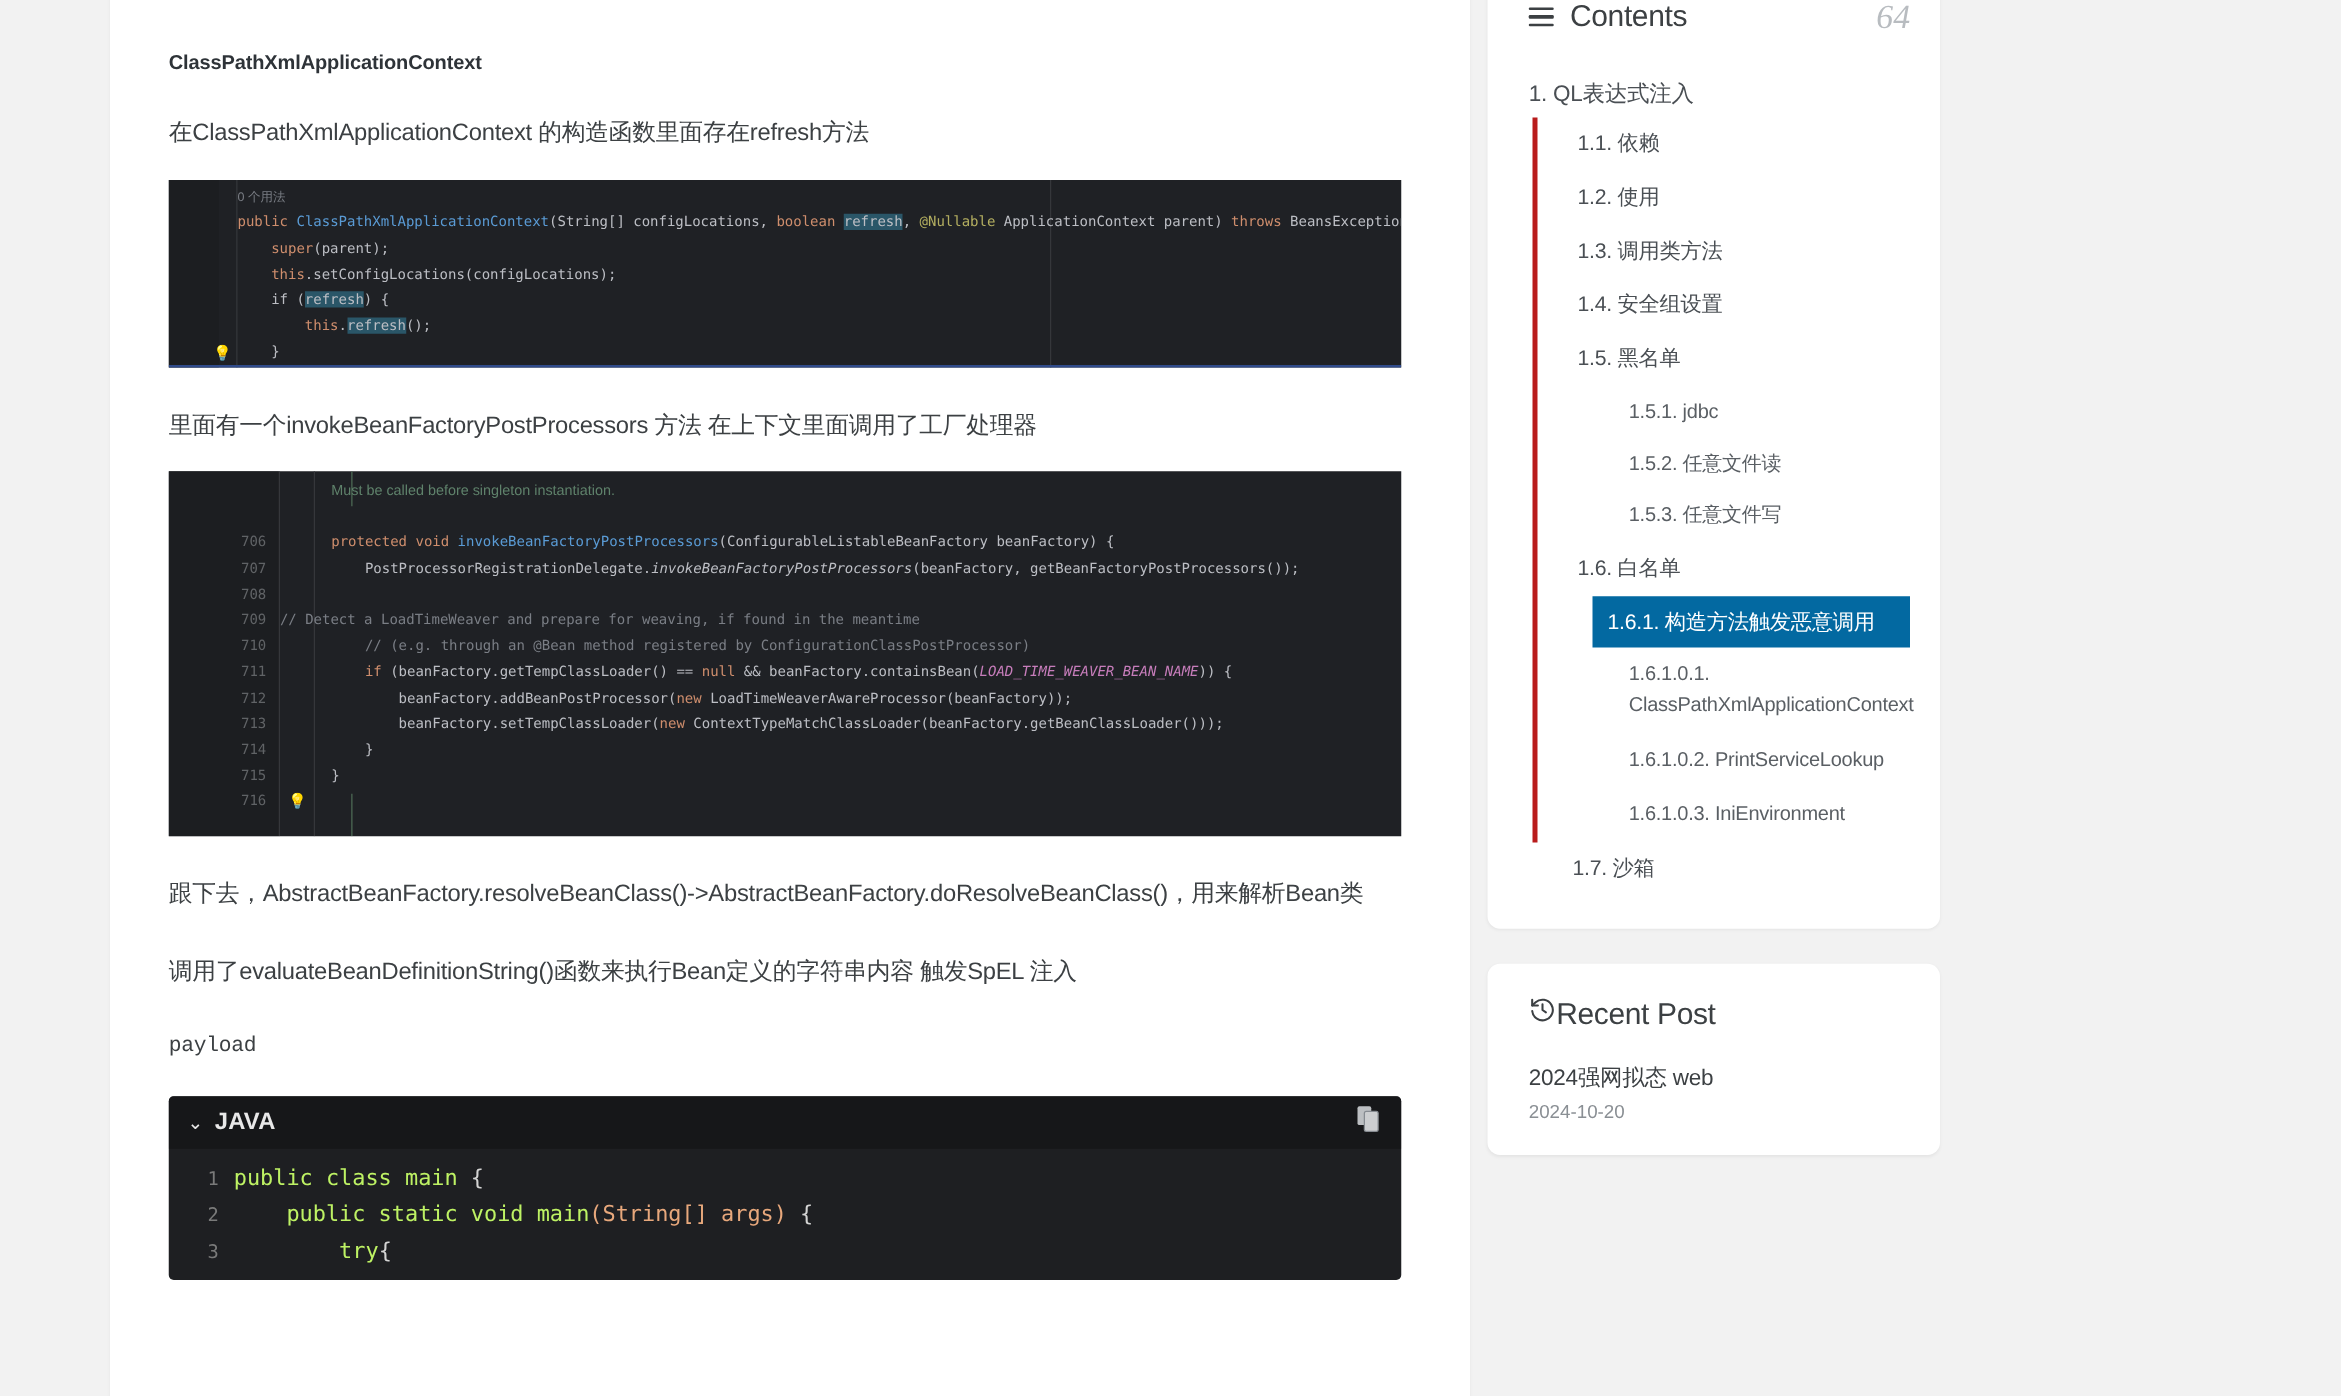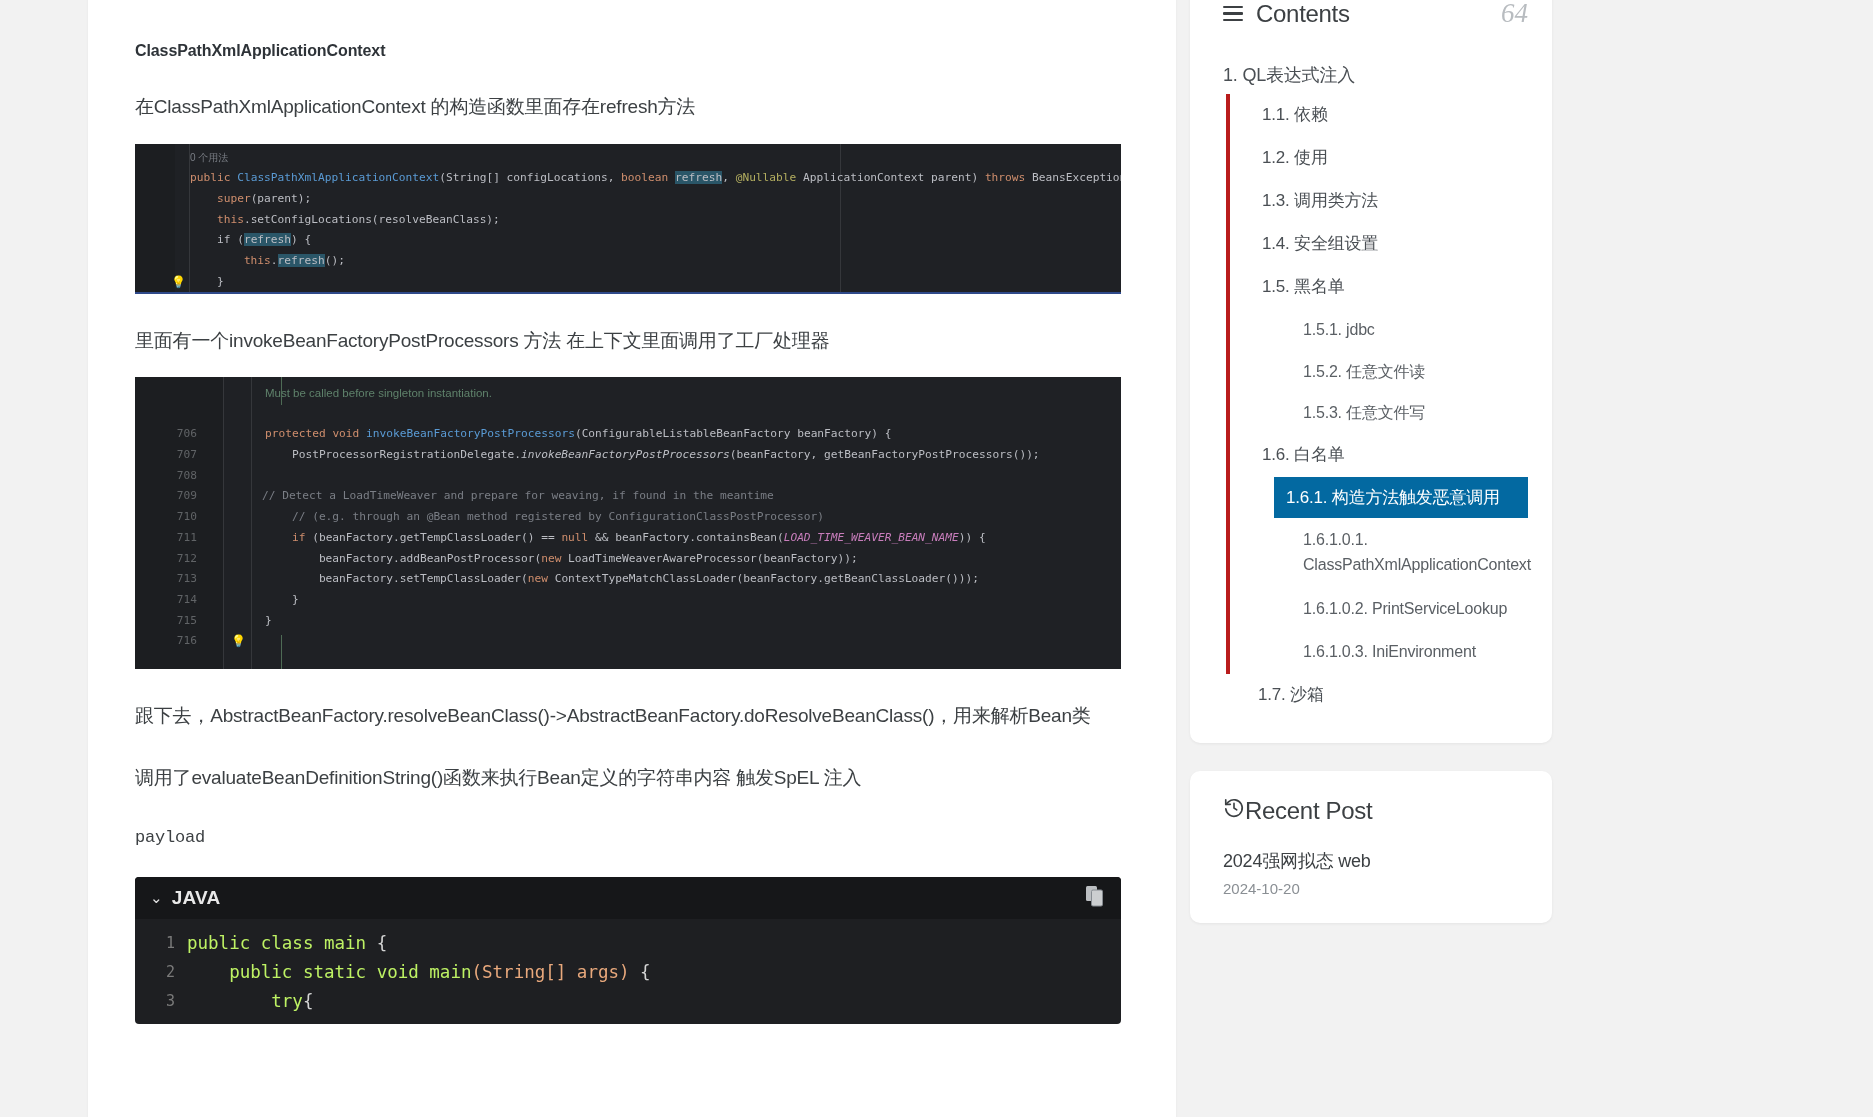--- a/index.html
+++ b/index.html
@@ -60,21 +60,21 @@
   .ide-gutter-bg {
     position: absolute; left: 0; top: 0; bottom: 0;
     width: 40px; background: #1c1e21;
   }
   .ide-vline {
     position: absolute; top: 0; bottom: 0; width: 1px;
     background: #35373b;
   }
   .code-row { position: relative; height: 20.7px; white-space: pre; padding-left: 55px; }
   .ln {
-    position: absolute; left: 0; width: 48px; text-align: right;
+    position: absolute; left: 16px; width: 48px; text-align: right;
     color: #606366; font-size: 11.2px;
   }
   .hl-row { background: #2f4a8a; }
   .bulb { position: absolute; left: 36px; color: #f2c94c; font-size: 12px; }
 
   .c-kw { color: #cf8e6d; }
   .c-type { color: #5a9bd5; }
   .c-plain { color: #bcbec4; }
   .c-cmt { color: #7a7e85; }
   .c-ann { color: #b3ae60; }
@@ -206,21 +206,21 @@
 
     <div class="ide-shot" style="height:150px; margin-top:22px;">
       <div class="ide-gutter-bg"></div>
       <div class="ide-vline" style="left:54px;"></div>
       <div class="ide-vline" style="left:705px;"></div>
 
       <div style="padding-top:4px;">
         <div class="code-row"><span class="c-cmt" style="font-family:'Liberation Sans',sans-serif; font-size:10px;">0 个用法</span></div>
         <div class="code-row"><span class="c-kw">public</span><span class="c-plain"> </span><span class="c-type">ClassPathXmlApplicationContext</span><span class="c-plain">(String[] configLocations, </span><span class="c-kw">boolean</span><span class="c-plain"> </span><span class="occ c-plain">refresh</span><span class="c-plain">, </span><span class="c-ann">@Nullable</span><span class="c-plain"> ApplicationContext parent) </span><span class="c-kw">throws</span><span class="c-plain"> BeansException {</span></div>
         <div class="code-row"><span class="c-kw">    super</span><span class="c-plain">(parent);</span></div>
-        <div class="code-row"><span class="c-kw">    this</span><span class="c-plain">.setConfigLocations(resolveBeanClass);</span></div>
+        <div class="code-row"><span class="c-kw">    this</span><span class="c-plain">.setConfigLocations(configLocations);</span></div>
         <div class="code-row"><span class="c-plain">    if (</span><span class="occ c-plain">refresh</span><span class="c-plain">) {</span></div>
         <div class="code-row"><span class="c-kw">        this</span><span class="c-plain">.</span><span class="occ c-plain">refresh</span><span class="c-plain">();</span></div>
         <div class="code-row"><span class="bulb">💡</span><span class="c-plain">    }</span></div>
         <div class="code-row hl-row"></div>
 
       </div>
     </div>
 
     <p class="para">里面有一个invokeBeanFactoryPostProcessors 方法 在上下文里面调用了工厂处理器</p>
 
@@ -230,21 +230,21 @@
       <div class="ide-vline" style="left:116px;"></div>
       <div class="ide-vline" style="left:146px; top:0; height:28px; background:#4e6b55;"></div>
       <div class="ide-vline" style="left:146px; top:258px; height:34px; background:#4e6b55;"></div>
 
       <div style="padding-top:6px;">
         <div class="code-row" style="padding-left:130px;"><span class="c-hint" style="font-family:'Liberation Sans',sans-serif; font-size:11.5px;">Must be called before singleton instantiation.</span></div>
         <div class="code-row" style="padding-left:130px;">&nbsp;</div>
         <div class="code-row" style="padding-left:130px;"><span class="ln" style="width:62px;">706</span><span class="c-kw">protected</span><span class="c-plain"> </span><span class="c-kw">void</span><span class="c-plain"> </span><span class="c-type">invokeBeanFactoryPostProcessors</span><span class="c-plain">(ConfigurableListableBeanFactory beanFactory) {</span></div>
         <div class="code-row" style="padding-left:130px;"><span class="ln" style="width:62px;">707</span><span class="c-plain">    PostProcessorRegistrationDelegate.</span><span class="c-ital">invokeBeanFactoryPostProcessors</span><span class="c-plain">(beanFactory, getBeanFactoryPostProcessors());</span></div>
         <div class="code-row" style="padding-left:130px;"><span class="ln" style="width:62px;">708</span><span class="c-plain"> </span></div>
-        <div class="code-row" style="padding-left:100px;"><span class="ln" style="width:62px;">709</span><span class="c-cmt">    // Detect a LoadTimeWeaver and prepare for weaving, if found in the meantime</span></div>
+        <div class="code-row" style="padding-left:62px;"><span class="ln" style="width:62px;">709</span><span class="c-cmt">    // Detect a LoadTimeWeaver and prepare for weaving, if found in the meantime</span></div>
         <div class="code-row" style="padding-left:130px;"><span class="ln" style="width:62px;">710</span><span class="c-cmt">    // (e.g. through an @Bean method registered by ConfigurationClassPostProcessor)</span></div>
         <div class="code-row" style="padding-left:130px;"><span class="ln" style="width:62px;">711</span><span class="c-kw">    if</span><span class="c-plain"> (beanFactory.getTempClassLoader() == </span><span class="c-kw">null</span><span class="c-plain"> &amp;&amp; beanFactory.containsBean(</span><span class="c-const">LOAD_TIME_WEAVER_BEAN_NAME</span><span class="c-plain">)) {</span></div>
         <div class="code-row" style="padding-left:130px;"><span class="ln" style="width:62px;text-align:right;">712</span><span class="c-plain">        beanFactory.addBeanPostProcessor(</span><span class="c-kw">new</span><span class="c-plain"> LoadTimeWeaverAwareProcessor(beanFactory));</span></div>
         <div class="code-row" style="padding-left:130px;"><span class="ln" style="width:62px;">713</span><span class="c-plain">        beanFactory.setTempClassLoader(</span><span class="c-kw">new</span><span class="c-plain"> ContextTypeMatchClassLoader(beanFactory.getBeanClassLoader()));</span></div>
         <div class="code-row" style="padding-left:130px;"><span class="ln" style="width:62px;">714</span><span class="c-plain">    }</span></div>
         <div class="code-row" style="padding-left:130px;"><span class="ln" style="width:62px;">715</span><span class="c-plain">}</span></div>
         <div class="code-row" style="padding-left:130px;"><span class="ln" style="width:62px;">716</span><span class="bulb" style="left:96px;">💡</span></div>
         <div class="code-row" style="padding-left:130px;">&nbsp;</div>
 
       </div>

